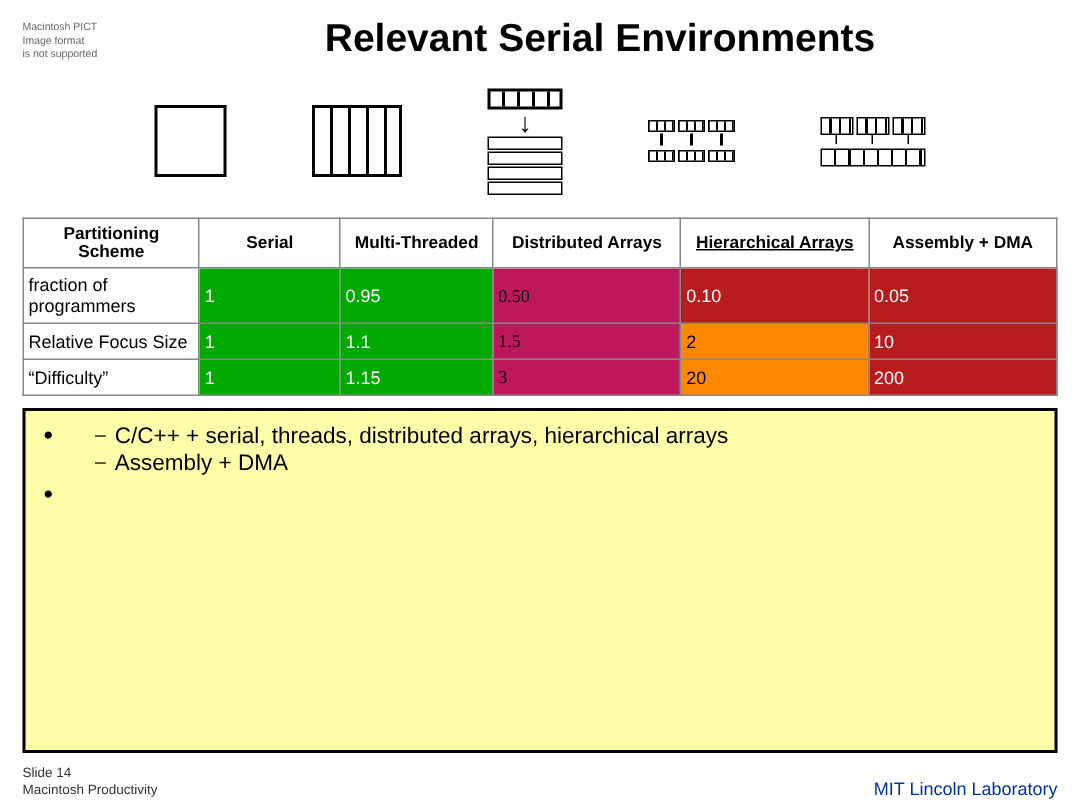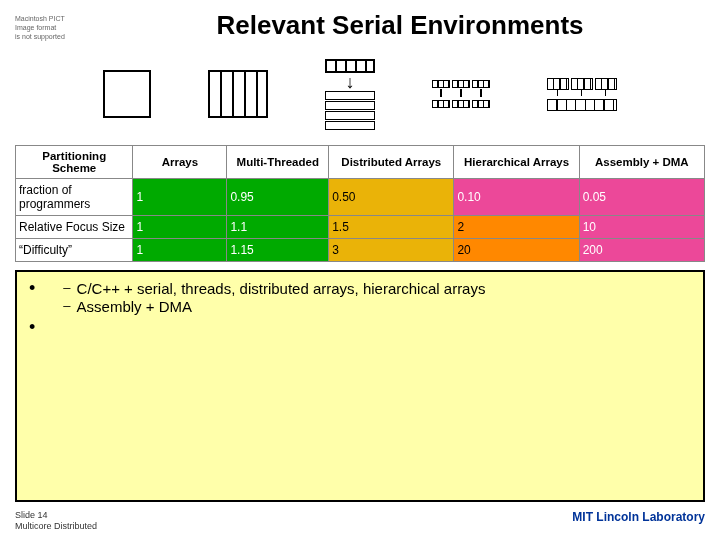--- a/index.html
+++ b/index.html
@@ -252,27 +252,27 @@
     .data-table thead th {
       background: #fff;
       font-weight: bold;
       font-size: 11.5px;
     }
 
     .col-partitioning { width: 15%; }
     .col-serial { width: 12%; }
     .col-multi { width: 13%; }
     .col-dist { width: 16%; }
-    .col-hier { width: 16%; }
+    .col-hier { width: 16%; text-decoration: underline; }
     .col-asm { width: 16%; }
 
     .green-cell { background: #00aa00; color: #fff; font-weight: bold; }
-    .yellow-cell { background: #eab308; color: #000; font-weight: bold; }
+    .yellow-cell { background: #be185d; color: #000; font-weight: bold; font-family: Liberation Serif, serif; }
     .orange-cell { background: #ff8800; color: #000; font-weight: bold; }
-    .red-cell { background: #ec4899; color: #fff; font-weight: bold; }
+    .red-cell { background: #b91c1c; color: #fff; font-weight: bold; }
     .white-bold { background: #fff; font-weight: bold; }
 
     
     .bullets-box {
       border: 2px solid #000;
       padding: 8px 12px 8px 12px;
       background: #ffffaa;
       font-size: 13px;
       margin-bottom: 6px;
       flex: 1;
@@ -315,34 +315,34 @@
 
     .sub-text {
       font-weight: normal;
       font-size: 15px;
     }
 
     
     .footer-row {
       display: flex;
       justify-content: space-between;
-      align-items: flex-start;
+      align-items: flex-end;
       padding: 2px 0;
       gap: 32px;
     }
 
     .footer-left {
       font-size: 9px;
       color: #333;
       line-height: 1.3;
     }
 
     .footer-right {
       font-size: 12px;
-      font-weight: bold;
+      font-weight: normal;
       color: #003399;
     }
   </style>
 </head>
 <body>
 
 <div class="page-container">
 
   <div class="header-row">
     <div class="logo-area">
@@ -416,21 +416,21 @@
         </div>
       </div>
       <div class="asm-bottom"></div>
     </div>
   </div>
 
   <table class="data-table">
     <thead>
       <tr>
         <th class="col-partitioning">Partitioning Scheme</th>
-        <th class="col-serial">Arrays</th>
+        <th class="col-serial">Serial</th>
         <th class="col-multi">Multi-Threaded</th>
         <th class="col-dist">Distributed Arrays</th>
         <th class="col-hier">Hierarchical Arrays</th>
         <th class="col-asm">Assembly + DMA</th>
       </tr>
     </thead>
     <tbody>
 
       <tr>
         <td class="white-bold">fraction of programmers</td>
@@ -478,17 +478,17 @@
       </div>
     </div>
     <div class="bullet-item">
       <span class="bullet-dot">•</span>
     </div>
   </div>
 
   <div class="footer-row">
     <div class="footer-left">
       <div>Slide 14</div>
-      <div>Multicore Distributed</div>
+      <div>Macintosh Productivity</div>
     </div>
     <div class="footer-right">MIT Lincoln Laboratory</div>
   </div>
 </div>
 
 </body></html>

